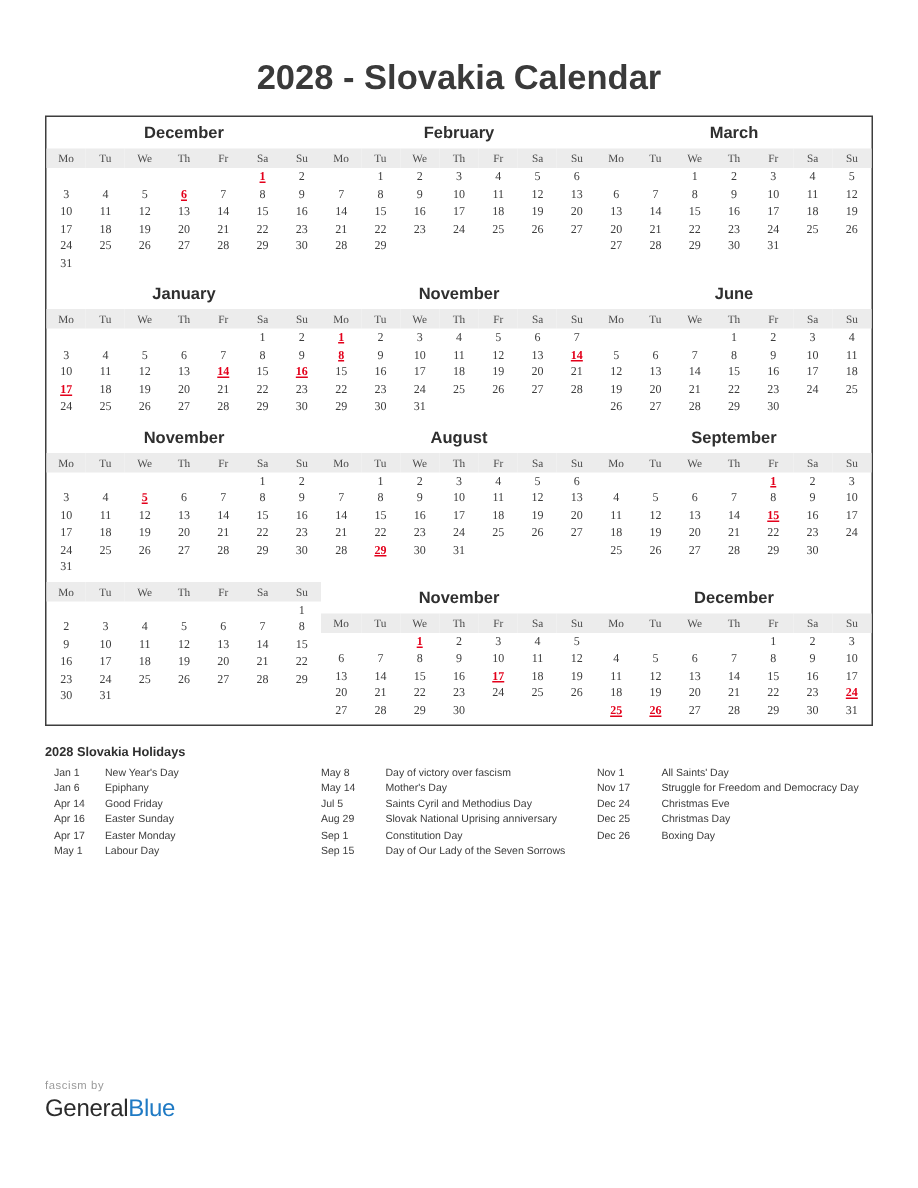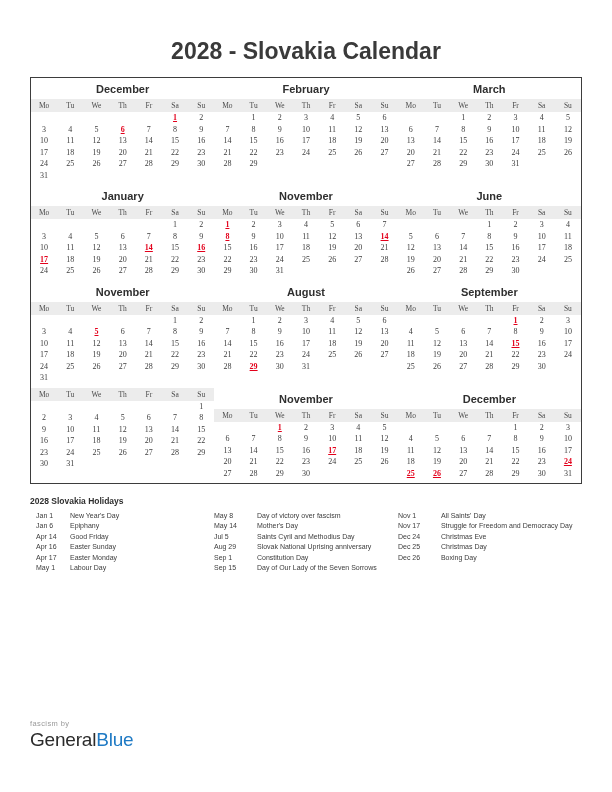--- a/index.html
+++ b/index.html
@@ -139,21 +139,21 @@
     bottom: 42px;
   }
   .powered-by {
     font-size: 7.5px;
     color: #9a9a9a;
     letter-spacing: 0.4px;
     line-height: 10px;
     padding-bottom: 1px;
   }
   .brand {
-    font-size: 19px;
+    font-size: 16px;
     line-height: 20px;
     letter-spacing: -0.2px;
   }
   .brand .general { color: #2b2b2b; }
   .brand .blue { color: #1f7ac4; }
 </style>
 </head>
 <body>
 
 <div class="page">

